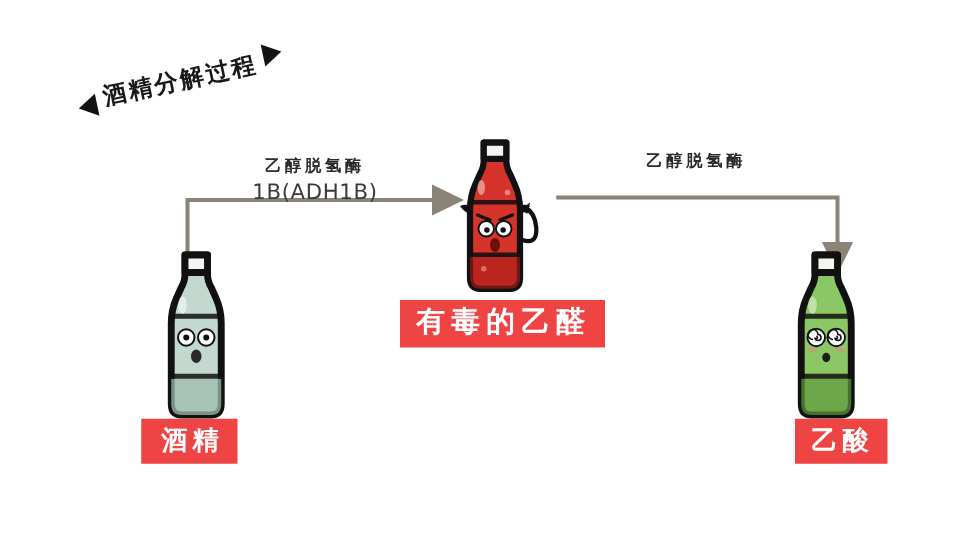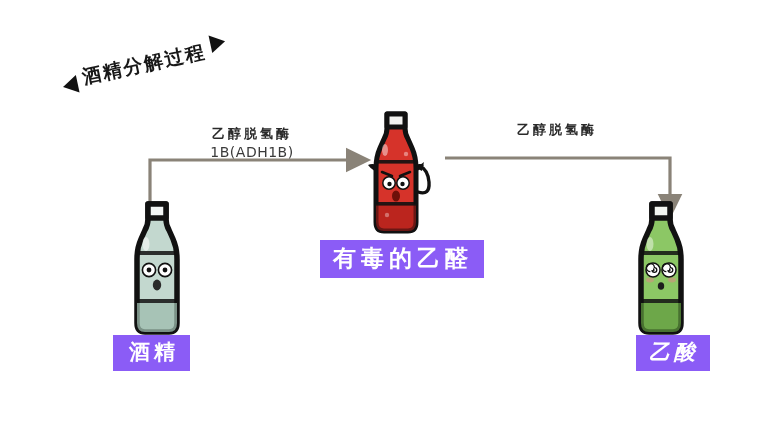--- a/index.html
+++ b/index.html
@@ -75,44 +75,44 @@
   }
   .enz .cn {
     font-size: 13px;
     font-weight: 700;
     color: #2a2a2a;
     letter-spacing: 3px;
     white-space: nowrap;
     text-align: center;
   }
   .enz .en {
-    font-size: 14px;
+    font-size: 17px;
     color: #3a3a3a;
     letter-spacing: 0.5px;
     white-space: nowrap;
     margin-top: 2px;
   }
   #enz-left  { left: 152px; top: 126px; width: 200px; }
   #enz-right { left: 452px; top: 122px; width: 210px; }
 
   
   .chip {
     position: absolute;
-    background: #8b5cf6;
+    background: #ef4444;
     color: #ffffff;
     font-size: 21px;
     font-weight: 700;
     letter-spacing: 4px;
     padding: 5px 11px 7px 13px;
     white-space: nowrap;
     line-height: 1.15;
   }
   #chip-center { left: 320px; top: 240px; font-size: 23px; letter-spacing: 5px; }
   #chip-left   { left: 113px; top: 335px; padding-left: 16px; }
-  #chip-right  { left: 636px; top: 335px; font-style: italic; }
+  #chip-right  { left: 636px; top: 335px; }
 
   
   .bottle {
     position: absolute;
   }
   #bottle-alcohol    { left: 124px; top: 199px; }
   #bottle-acetaldehyde { left: 362px; top: 110px; }
   #bottle-acetate    { left: 628px; top: 199px; }
 </style>
 </head>

